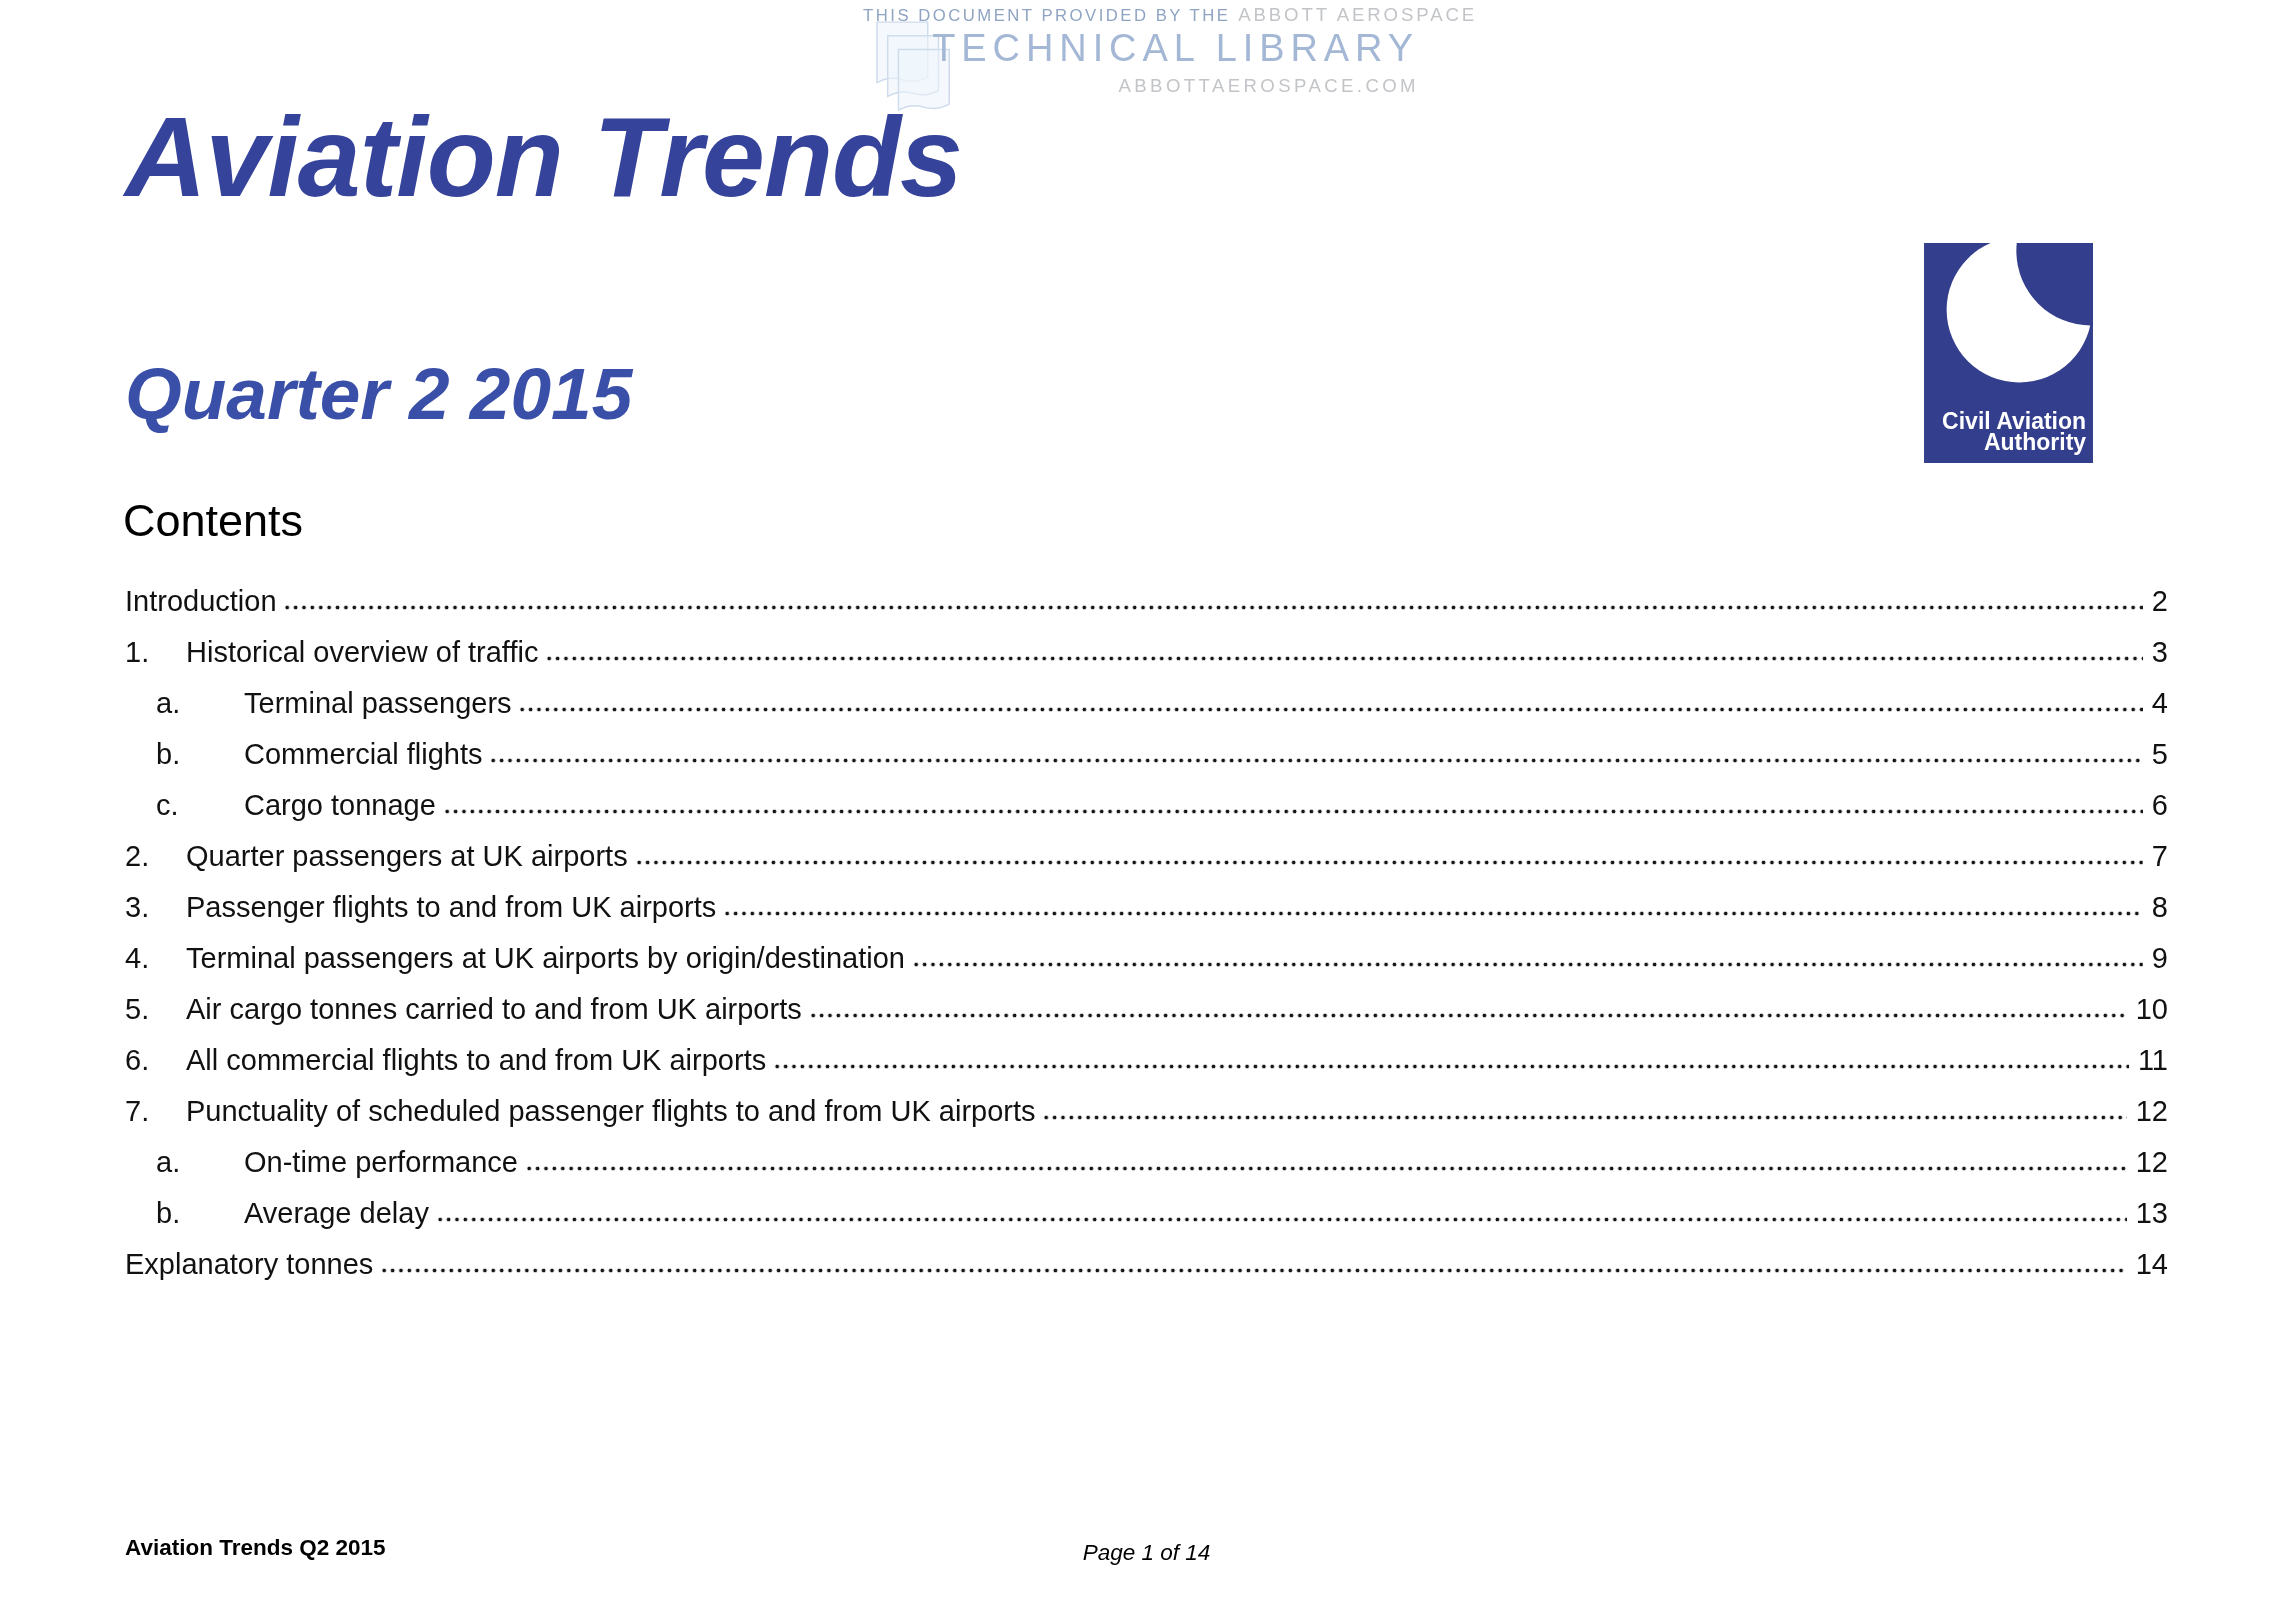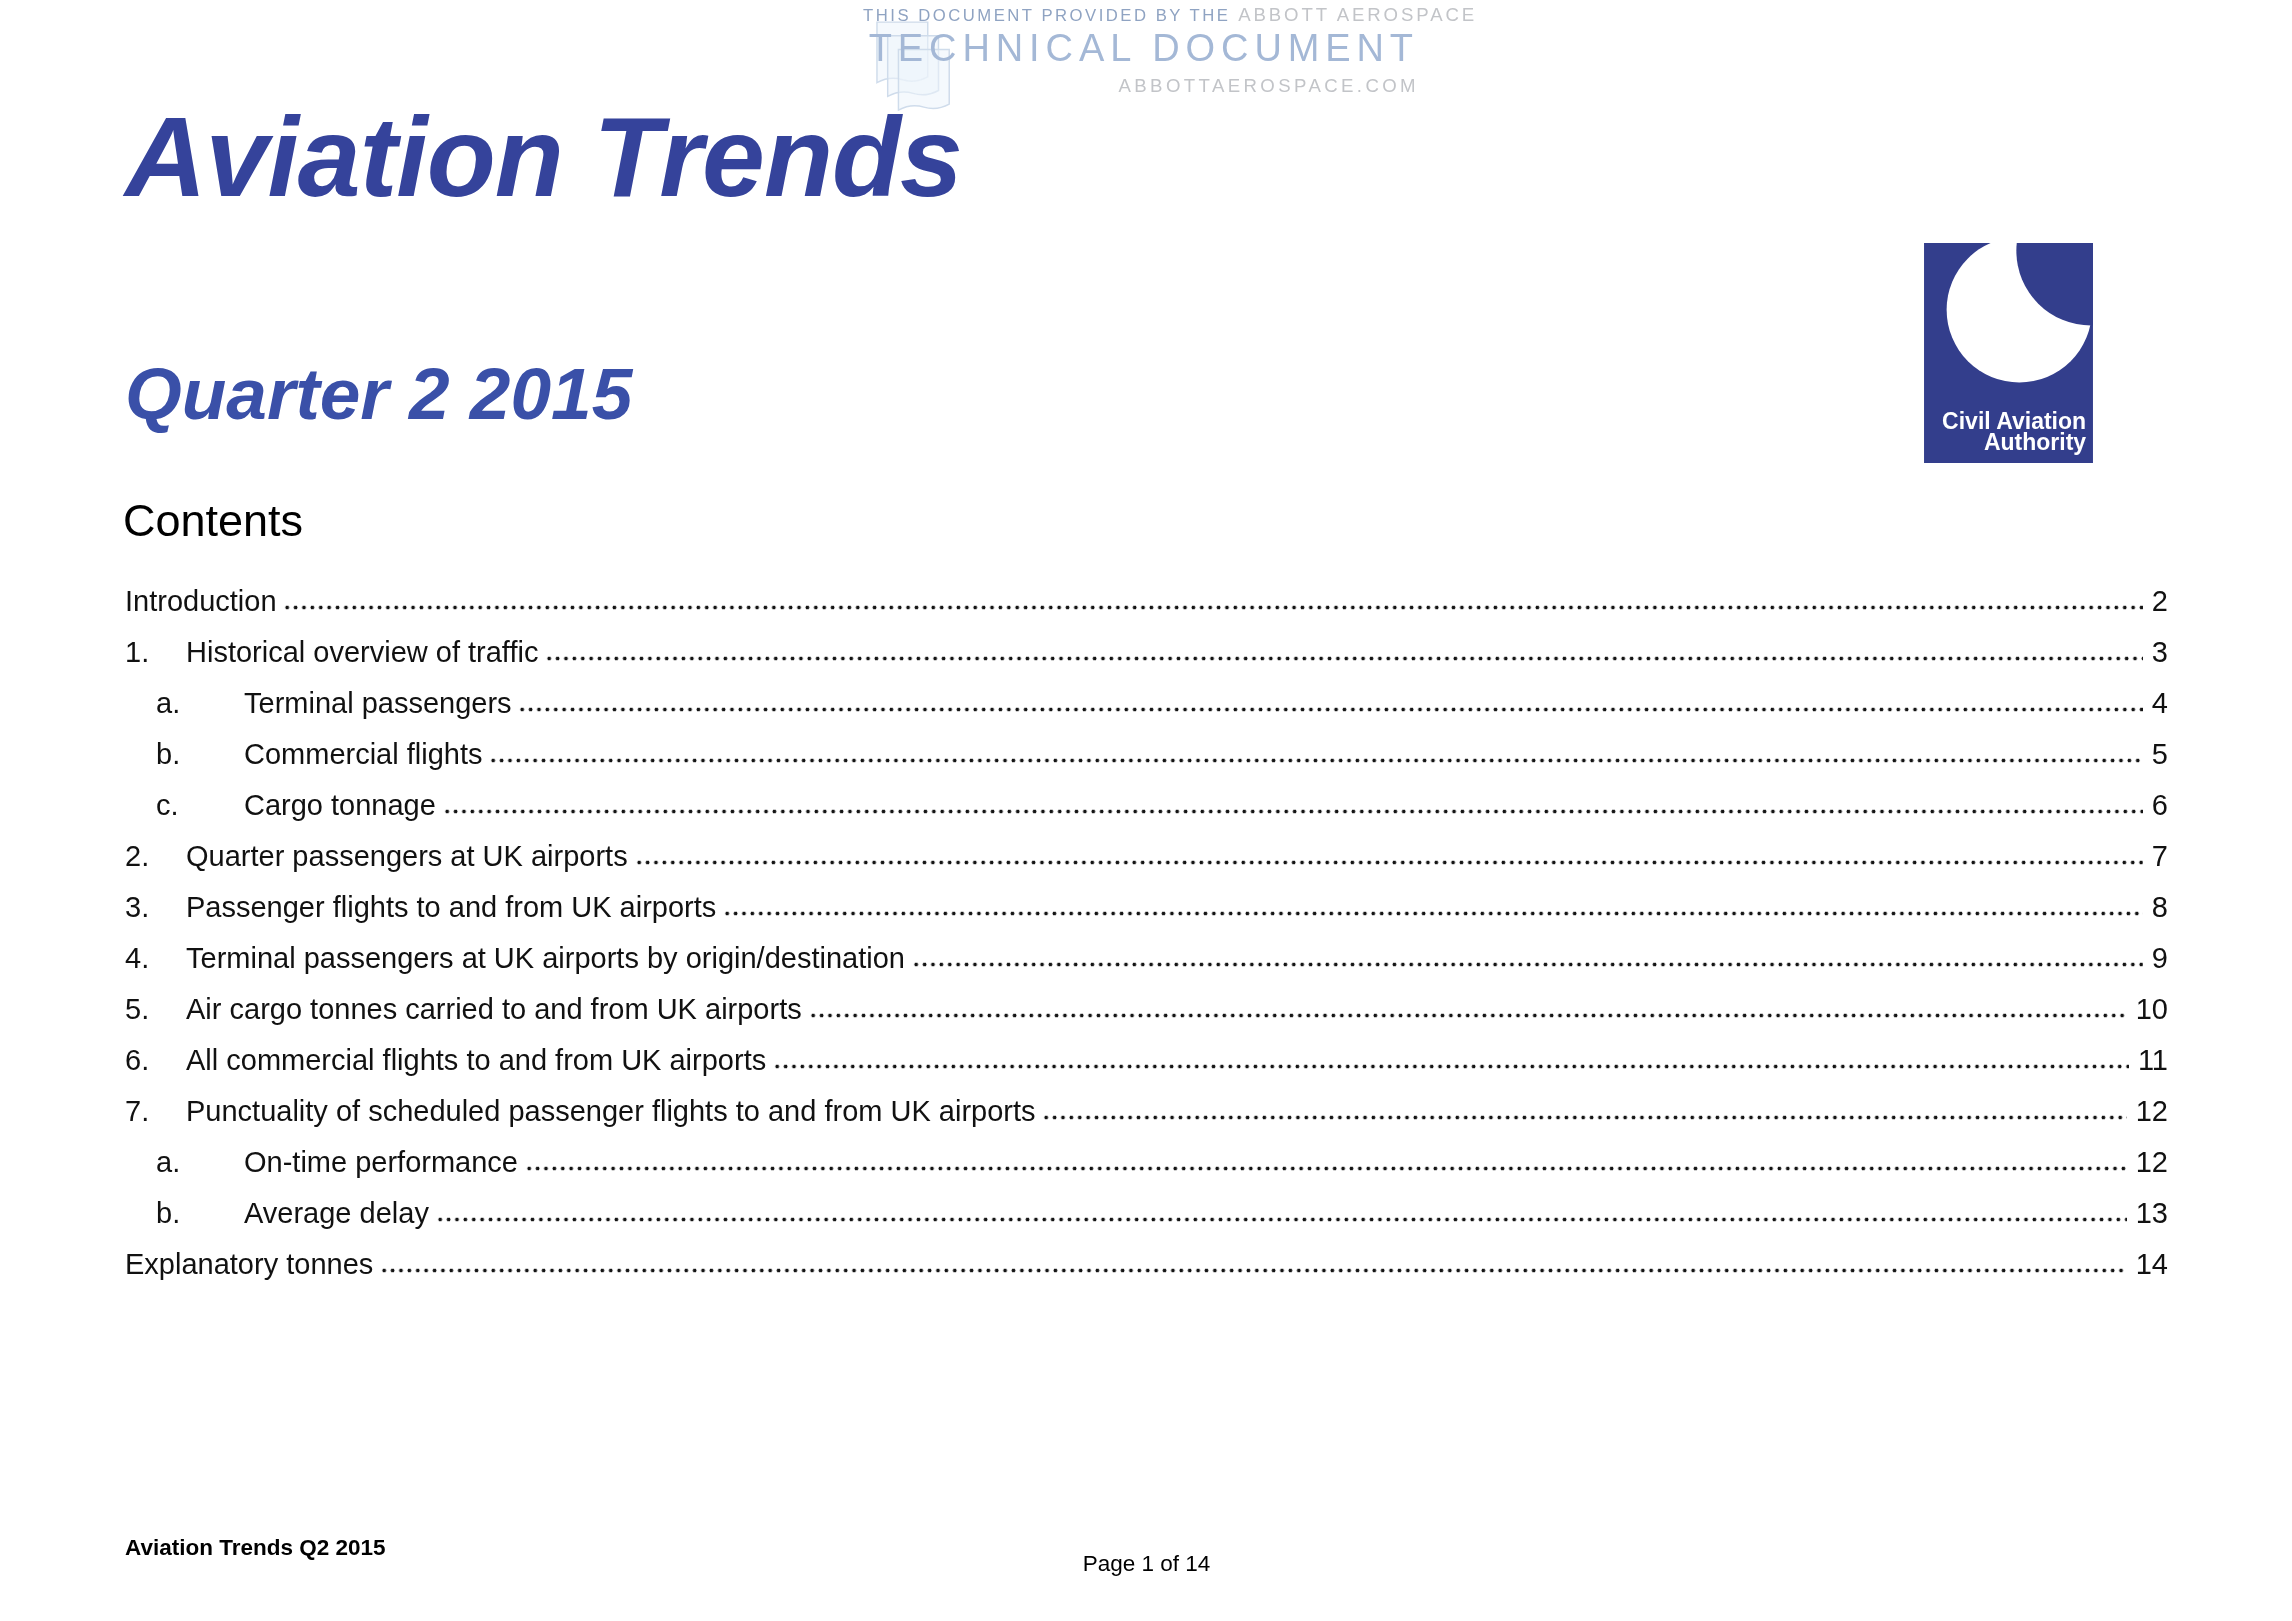--- a/index.html
+++ b/index.html
@@ -75,38 +75,38 @@
     background-image: radial-gradient(circle, #141414 1.7px, transparent 2.1px);
     background-size: 8.4px 6.9px;
     background-repeat: repeat-x;
     background-position: left bottom;
   }
   .toc-page { flex: 0 0 auto; text-align: right; }
 
   
   .footer { position: absolute; left: 125px; top: 1535px; width: 2043px; height: 29px; font-size: 22.5px; color: #000; }
   .footer-left { position: absolute; left: 0; top: 0; font-weight: bold; }
-  .footer-center { position: absolute; left: 50%; top: 16px; transform: translateX(-50%); }
+  .footer-center { position: absolute; left: 50%; top: 5px; transform: translateX(-50%); font-style: italic; }
 </style>
 </head>
 <body>
 
 <div class="page">
 
   <div class="watermark">
     <svg class="wm-pages-icon" width="84" height="98" viewBox="0 0 86 100" aria-hidden="true">
       <g fill="#EAF2FA" fill-opacity="0.55" stroke="#C7D6E8" stroke-width="1.5">
         <path d="M2 2 h52 v56 q-13 7 -26 3 t-26 3 z"></path>
         <path d="M13 16 h52 v56 q-13 7 -26 3 t-26 3 z"></path>
         <path d="M24 30 h52 v56 q-13 7 -26 3 t-26 3 z"></path>
       </g>
     </svg>
     <div class="wm-text">
       <div class="wm-line1"><span>THIS DOCUMENT PROVIDED BY THE</span><span class="wm-brand">ABBOTT AEROSPACE</span></div>
-      <div class="wm-line2">TECHNICAL DOCUMENT</div>
+      <div class="wm-line2">TECHNICAL LIBRARY</div>
       <div class="wm-line3">ABBOTTAEROSPACE.COM</div>
     </div>
   </div>
 
   <div class="caa-logo">
     <svg width="169" height="220" viewBox="0 0 172 224" aria-hidden="true">
       <rect x="0" y="0" width="172" height="224" fill="#333E8C"></rect>
       <circle cx="97" cy="68" r="74" fill="#ffffff"></circle>
       <circle cx="170" cy="8" r="76" fill="#333E8C"></circle>
     </svg>

